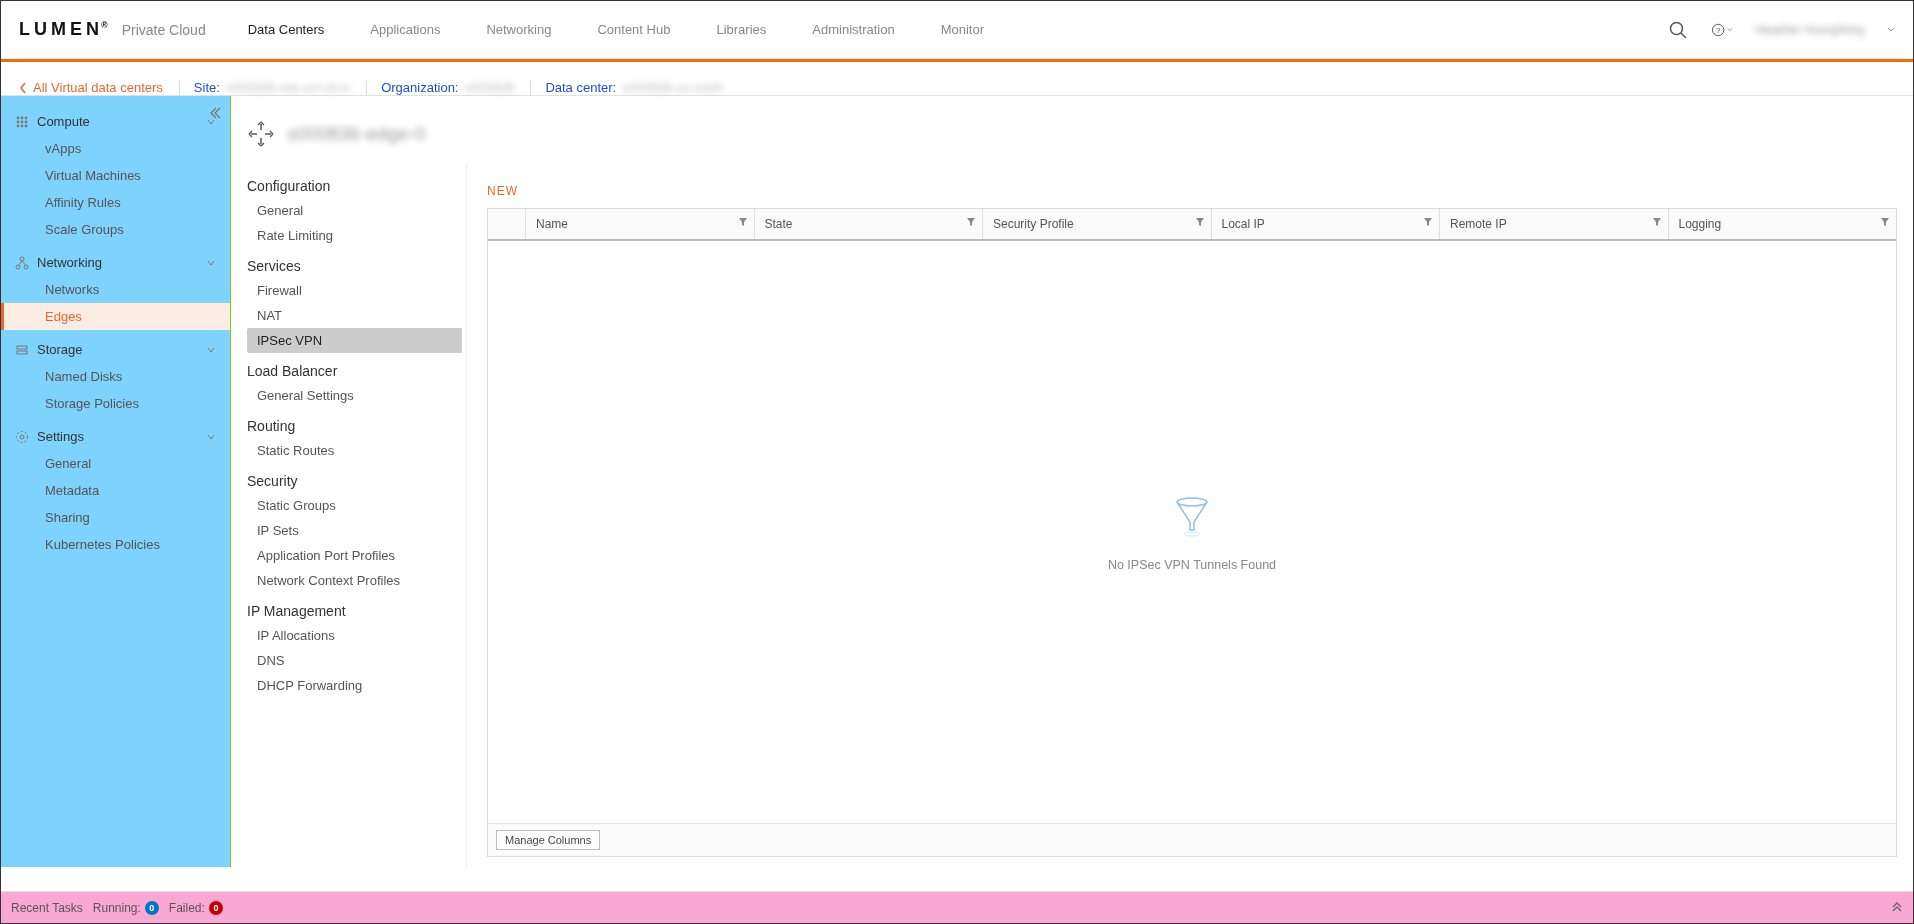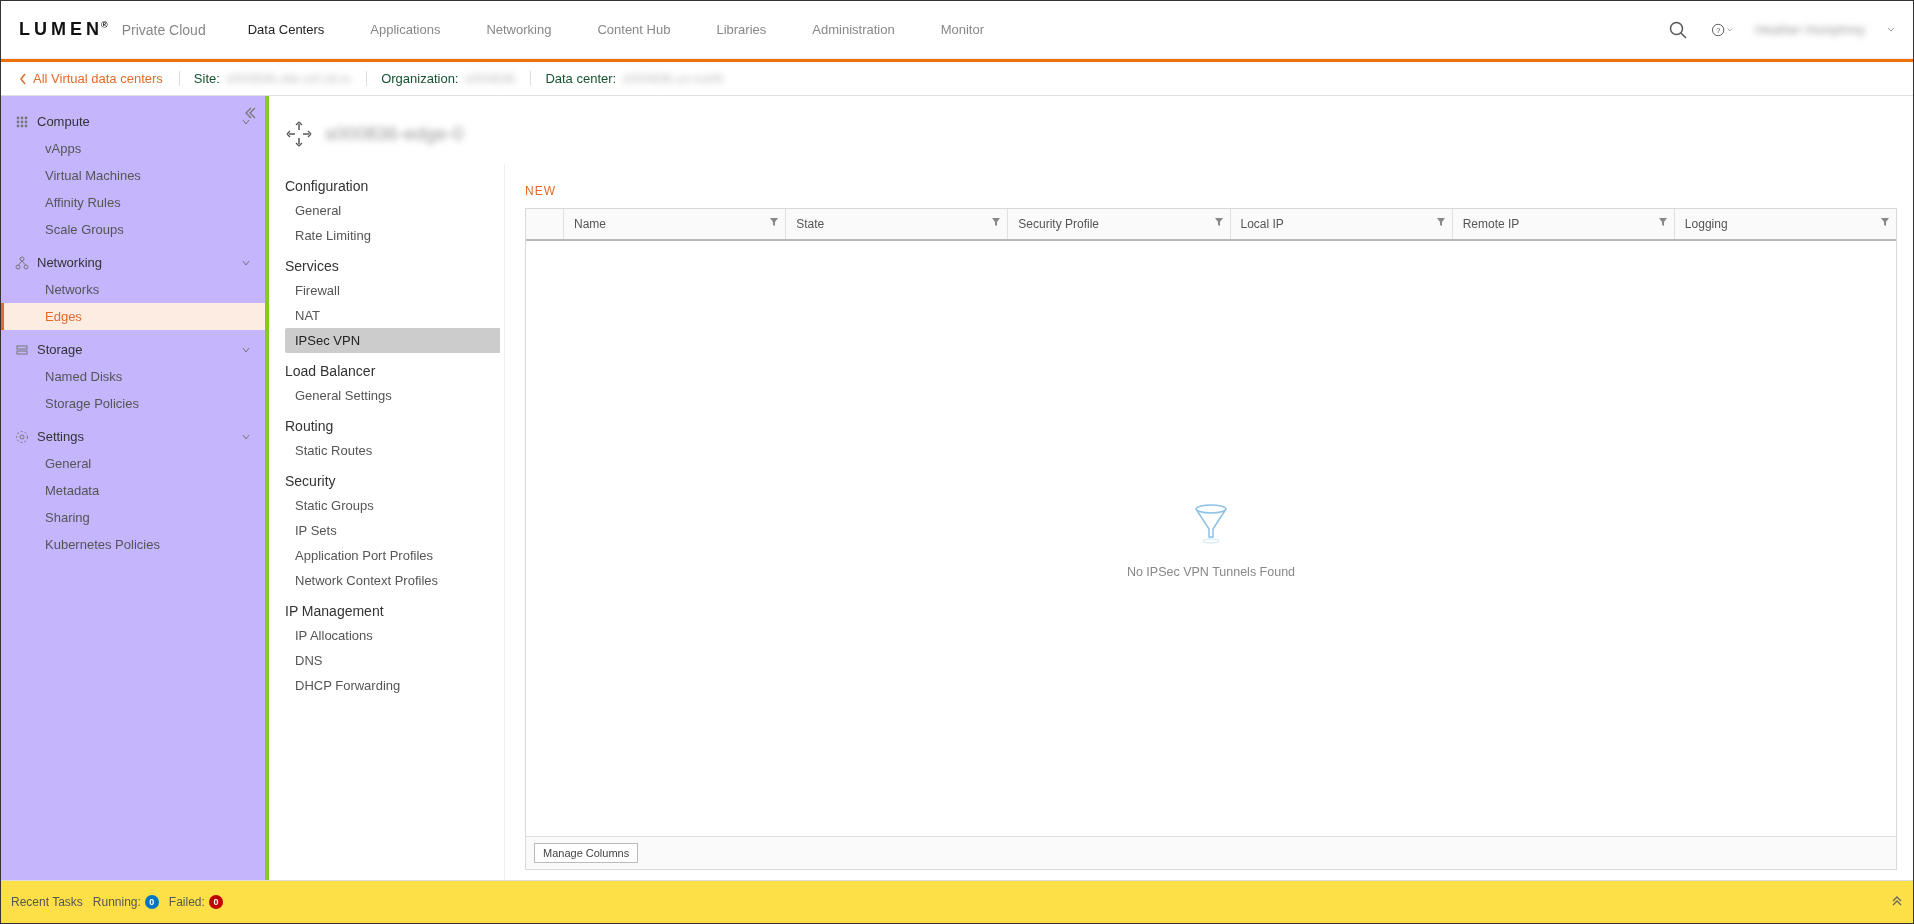--- a/index.html
+++ b/index.html
@@ -13,30 +13,30 @@
   .topnav{display:flex;margin-left:42px;gap:46px;}
   .topnav a{color:#888;font-size:13px;text-decoration:none;cursor:pointer;text-align:center;}
   .topnav a.active{color:#222;font-weight:500;}
   .top-right{margin-left:auto;display:flex;align-items:center;gap:22px;}
   .blurred{filter:blur(3px);color:#999;}
   .icon-btn{width:22px;height:22px;display:flex;align-items:center;justify-content:center;cursor:pointer;}
   svg{display:block;}
   .orange-bar{height:3px;background:#ed7102;width:100%;}
 
   
-  .bc-bar{height:34px;border-bottom:1px solid #e0e0e0;display:flex;align-items:center;padding:0 18px;gap:16px;font-size:13px;}
+  .bc-bar{height:34px;border-bottom:1px solid #e0e0e0;display:flex;align-items:flex-end;padding:0 18px;gap:16px;font-size:13px;}
   .bc-back{display:flex;align-items:center;color:#e46a2a;cursor:pointer;gap:6px;}
   .bc-seg{display:flex;align-items:center;gap:6px;border-left:1px solid #ddd;padding-left:14px;}
   .bc-seg:first-of-type{border-left:none;padding-left:0;}
-  .bc-label{color:#14532d;}
+  .bc-label{color:#1d4ed8;}
   .bc-val{color:#bbb;}
 
   
   .body{flex:1;display:flex;min-height:0;}
-  .side-left{width:268px;background:#c4b5fd;border-right:4px solid #84cc16;position:relative;padding-top:6px;}
+  .side-left{width:230px;background:#7dd3fc;border-right:1px solid #84cc16;position:relative;padding-top:6px;}
   .collapse-toggle{position:absolute;top:10px;right:8px;cursor:pointer;}
   .nav-sec{margin-top:6px;}
   .nav-head{display:flex;align-items:center;gap:8px;padding:6px 14px;color:#333;font-size:13px;cursor:pointer;}
   .nav-head .chev{margin-left:auto;}
   .nav-item{padding:6px 14px 6px 44px;font-size:13px;color:#555;cursor:pointer;display:block;}
   .nav-item.active{background:#fdece1;color:#e46a2a;border-left:3px solid #e46a2a;padding-left:41px;}
 
   .content{flex:1;display:flex;flex-direction:column;min-width:0;}
   .bc2{padding:14px 0 0 0;}
   .bc2 a{font-size:13px;color:#0072c3;text-decoration:underline;}
@@ -58,21 +58,21 @@
   .gh-checkbox{width:38px;border-right:1px solid #e0e0e0;height:30px;}
   .gh-cell{flex:1;border-right:1px solid #e0e0e0;height:30px;display:flex;align-items:center;padding:0 10px;font-size:12px;color:#555;position:relative;}
   .gh-cell:last-child{border-right:none;}
   .filter-icon{position:absolute;right:6px;top:8px;cursor:pointer;color:#888;}
   .grid-body{flex:1;display:flex;align-items:center;justify-content:center;flex-direction:column;color:#888;gap:18px;}
   .funnel{color:#8cc1e8;}
   .grid-foot{border-top:1px solid #e0e0e0;padding:6px 8px;background:#fafafa;}
   .manage-cols{border:1px solid #bbb;background:#fff;font-size:11px;padding:3px 8px;cursor:pointer;color:#444;}
 
   
-  .bottom-bar{height:43px;border-top:1px solid #ddd;display:flex;align-items:center;padding:0 10px;font-size:12px;gap:10px;background:#fde047;}
+  .bottom-bar{height:32px;border-top:1px solid #ddd;display:flex;align-items:center;padding:0 10px;font-size:12px;gap:10px;background:#f9a8d4;margin-top:24px;}
   .badge{display:inline-flex;width:14px;height:14px;border-radius:50%;align-items:center;justify-content:center;color:#fff;font-size:9px;font-weight:bold;}
   .badge.blue{background:#0076c2;}
   .badge.red{background:#c00000;}
   .expand-up{margin-left:auto;cursor:pointer;color:#666;}
 </style>
 </head>
 <body>
 
 <div class="app">
 

